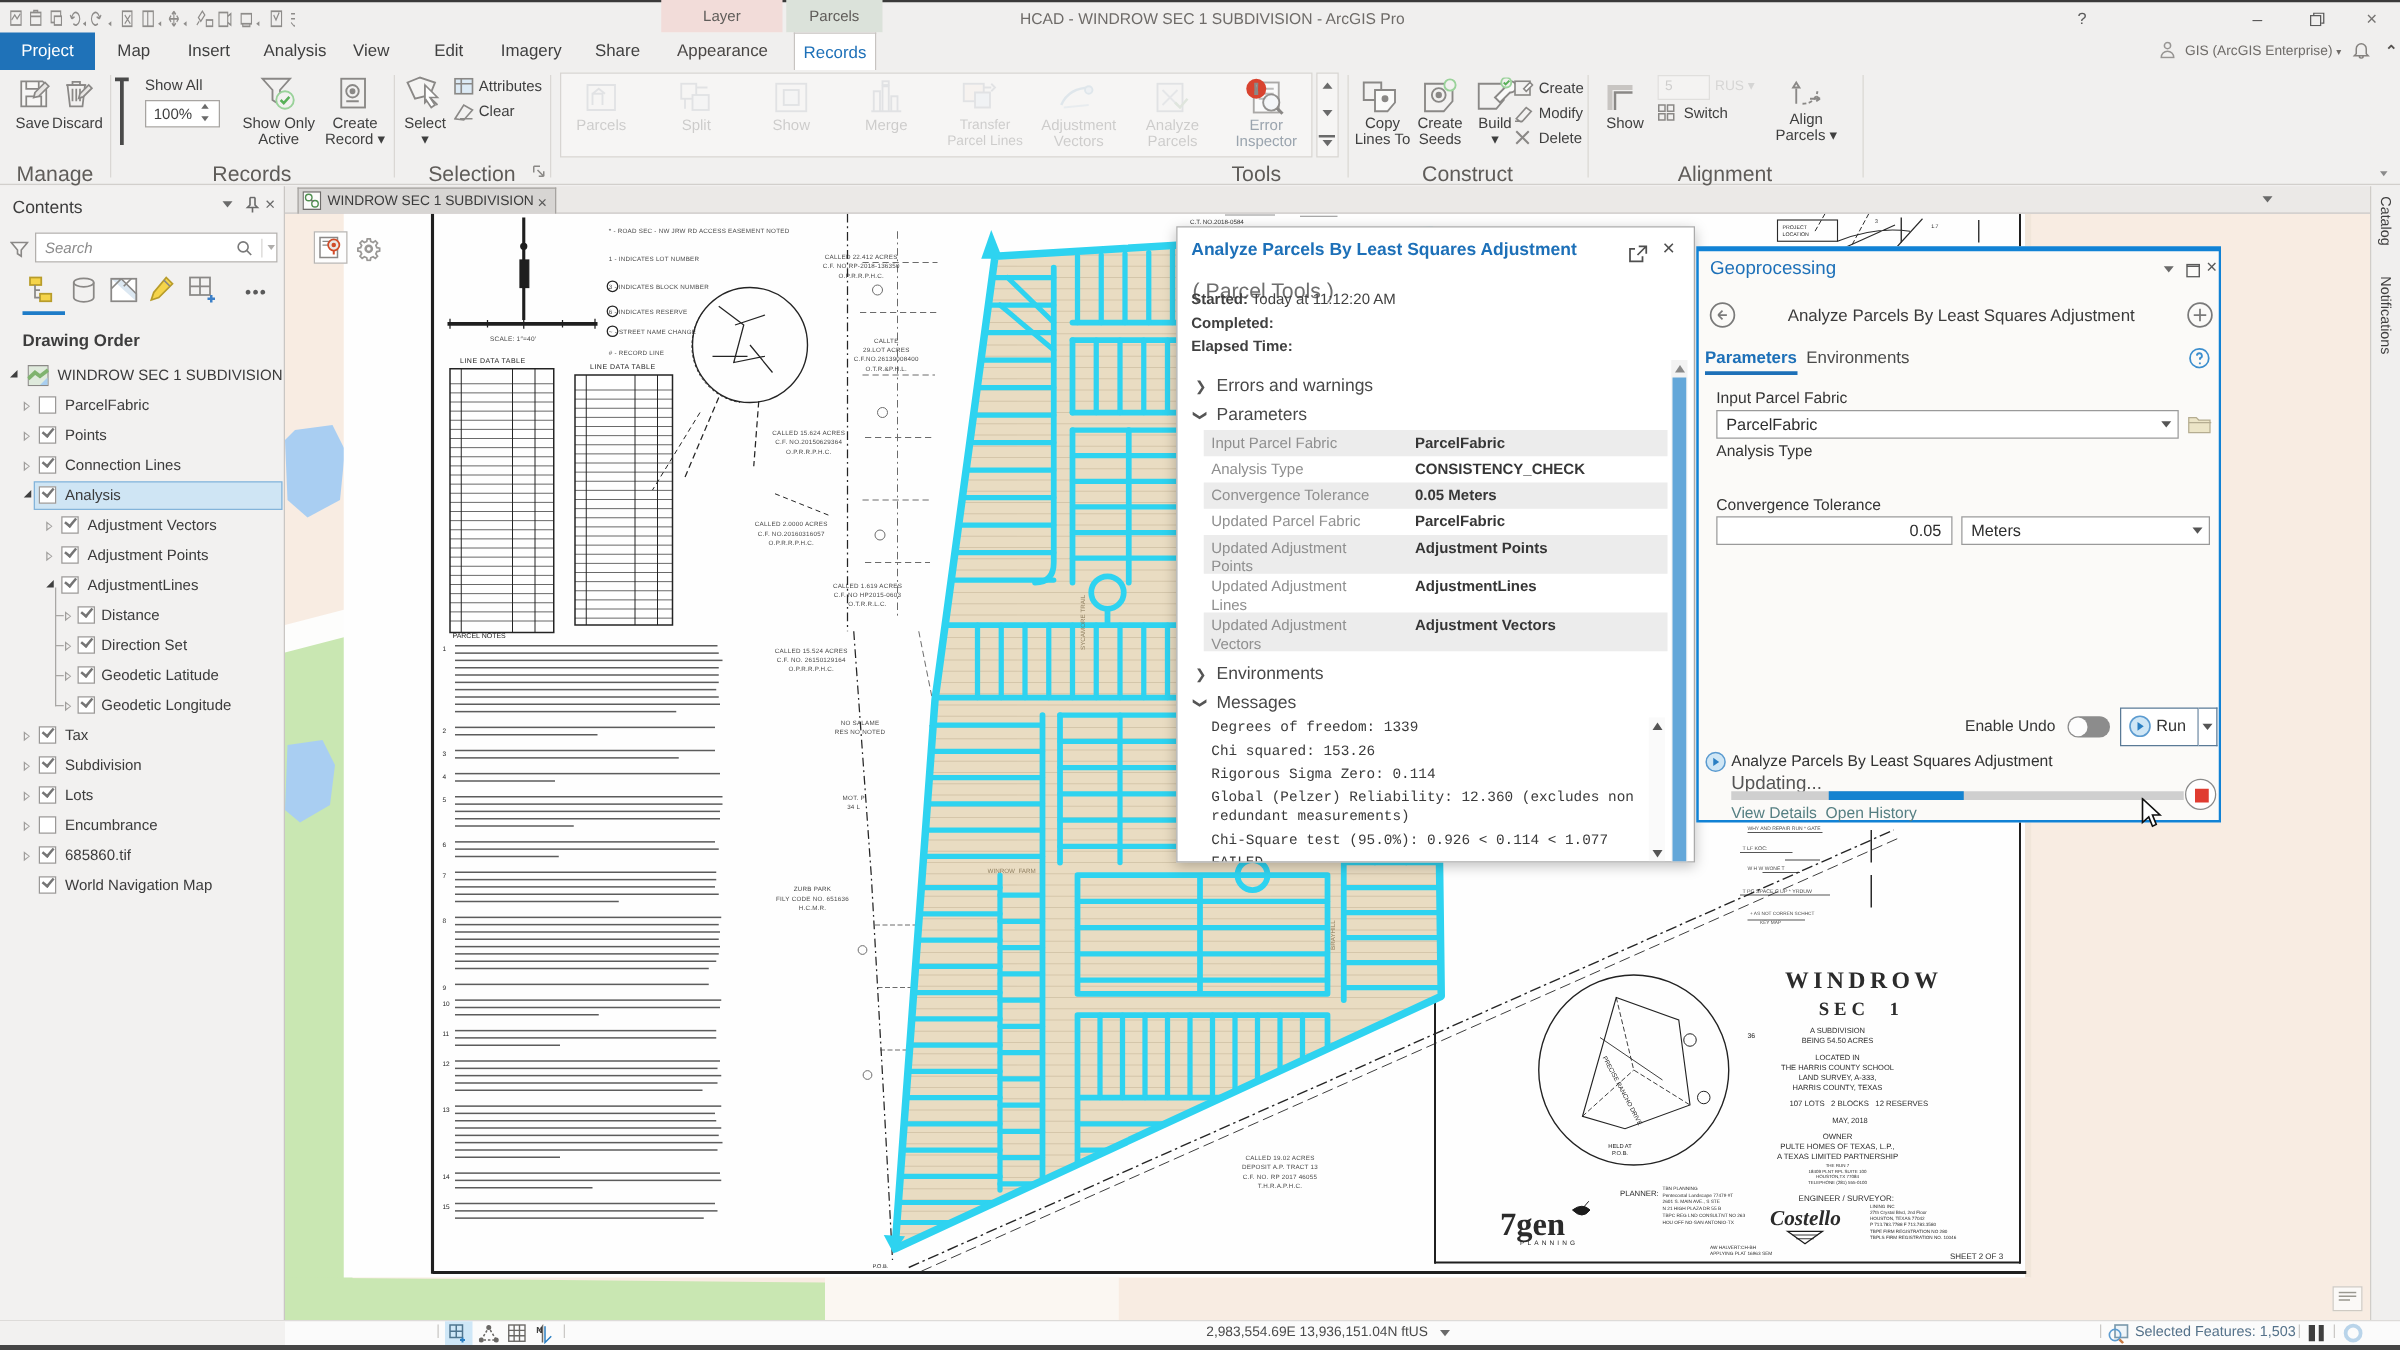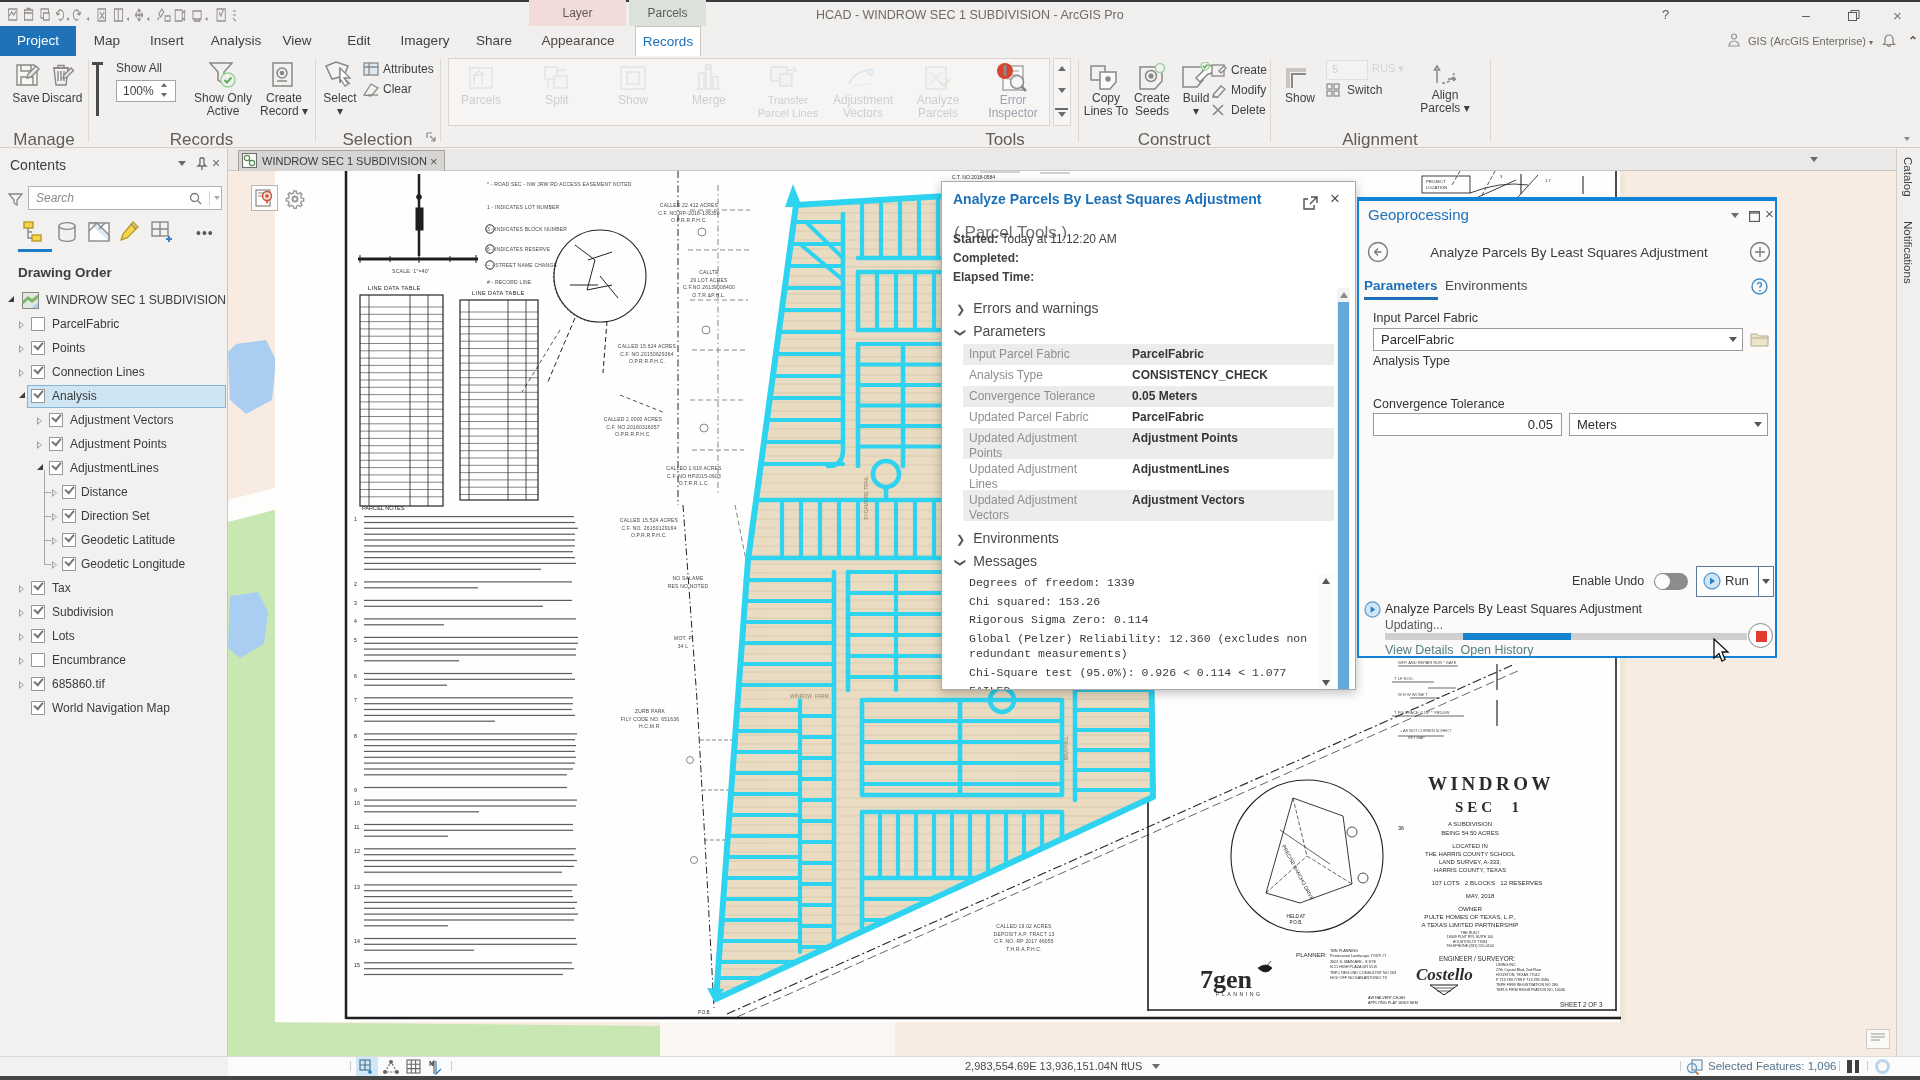--- a/index.html
+++ b/index.html
@@ -1157,21 +1157,21 @@
         <path d="M7 5.5 l5 3.5 -5 3.5 z" fill="#2b7fc2"></path>
       </svg>
   <div class="abs" style="left:366px;top:372px;font-size:13px;color:#333;">Run</div>
   <div class="abs" style="left:400px;top:365px;width:15px;height:31px;background:#fff;border:1px solid #5a7a96;border-left:none;"></div>
   <div class="abs" style="left:403px;top:378px;width:0;height:0;border-top:5px solid #555;border-left:4px solid transparent;border-right:4px solid transparent;"></div>
   <svg class="abs" style="left:5px;top:400px" width="17" height="17" viewBox="0 0 18 18">
         <circle cx="9" cy="9" r="8" fill="#cfe6f5" stroke="#5b9bd0" stroke-width="1.3"></circle>
         <path d="M7 5.5 l5 3.5 -5 3.5 z" fill="#2b7fc2"></path>
       </svg>
   <div class="abs" style="left:26px;top:401px;font-size:12.5px;color:#333;">Analyze Parcels By Least Squares Adjustment</div>
-  <div class="abs" style="left:26px;top:417px;font-size:12px;color:#555;">Updating...</div>
+  <div class="abs" style="left:26px;top:417px;font-size:15px;color:#555;">Updating...</div>
   <div class="abs" style="left:26px;top:432px;width:362px;height:7px;background:#cfcfcf;"></div>
   <div class="abs" style="left:104px;top:432px;width:108px;height:7px;background:#1583d0;"></div>
   <div class="abs" style="left:389px;top:422px;width:25px;height:25px;background:#fff;border:1.5px solid #8a8a8a;border-radius:14px;"></div>
   <div class="abs" style="left:396.5px;top:429.5px;width:11px;height:11px;background:#e03c31;"></div>
   <div class="abs" style="left:26px;top:442px;font-size:12.5px;color:#557f82;">View Details&nbsp;&nbsp;Open History</div>
 </div>
 <svg class="abs" style="left:1710px;top:638px;z-index:60" width="20" height="26" viewBox="0 0 20 26">
       <path d="M4 1 L4 20 L9 15.5 L12 23 L15 21.5 L12 14 L18 14 Z" fill="#fff" stroke="#111" stroke-width="1.3"></path>
     </svg>
 
@@ -1211,21 +1211,21 @@
       </svg>
   <div class="sep" style="left:450px;">|</div>
   <div class="abs" style="left:965px;top:3px;color:#4a4a4a;font-size:11px;">2,983,554.69E 13,936,151.04N ftUS</div>
   <div class="abs" style="left:1152px;top:7px;width:0;height:0;border-top:5px solid #6a6a6a;border-left:4px solid transparent;border-right:4px solid transparent;"></div>
   <div class="sep" style="left:1679px;">|</div>
   <svg class="abs" style="left:1686px;top:2px" width="18" height="16" viewBox="0 0 18 16" fill="none" stroke="#7a98ab" stroke-width="1.3">
         <rect x="6" y="1" width="10" height="10" fill="#eef4f8"></rect>
         <circle cx="6" cy="9" r="4.5" stroke="#5b9bd0"></circle>
         <path d="M9.5 12.5 l3 3" stroke="#c87941" stroke-width="2"></path>
       </svg>
-  <div class="abs" style="left:1708px;top:3px;color:#55728a;">Selected Features: 1,096</div>
+  <div class="abs" style="left:1708px;top:3px;color:#55728a;">Selected Features: 1,503</div>
   <div class="sep" style="left:1838px;">|</div>
   <div class="abs" style="left:1847px;top:3px;width:4.5px;height:13px;background:#3f3f3f;"></div>
   <div class="abs" style="left:1854.5px;top:3px;width:4.5px;height:13px;background:#3f3f3f;"></div>
   <div class="sep" style="left:1866px;">|</div>
   <div class="abs" style="left:1875px;top:2px;width:15px;height:15px;border:3px solid #b9d4ea;border-radius:9px;"></div>
 </div>
 <div id="bottomstrip"></div>
 </div>
 
 </body></html>

